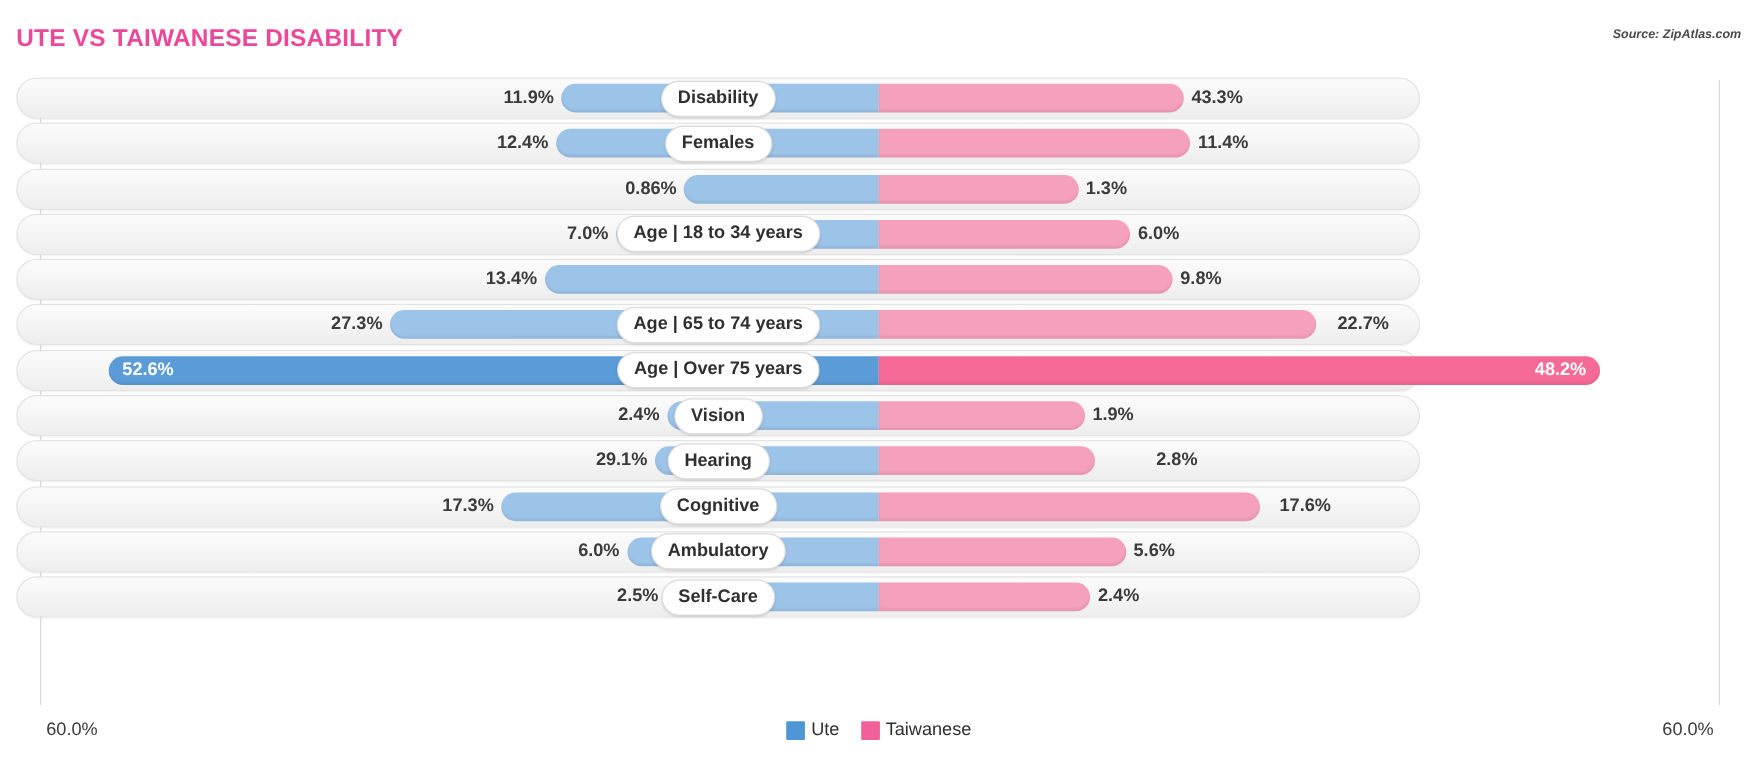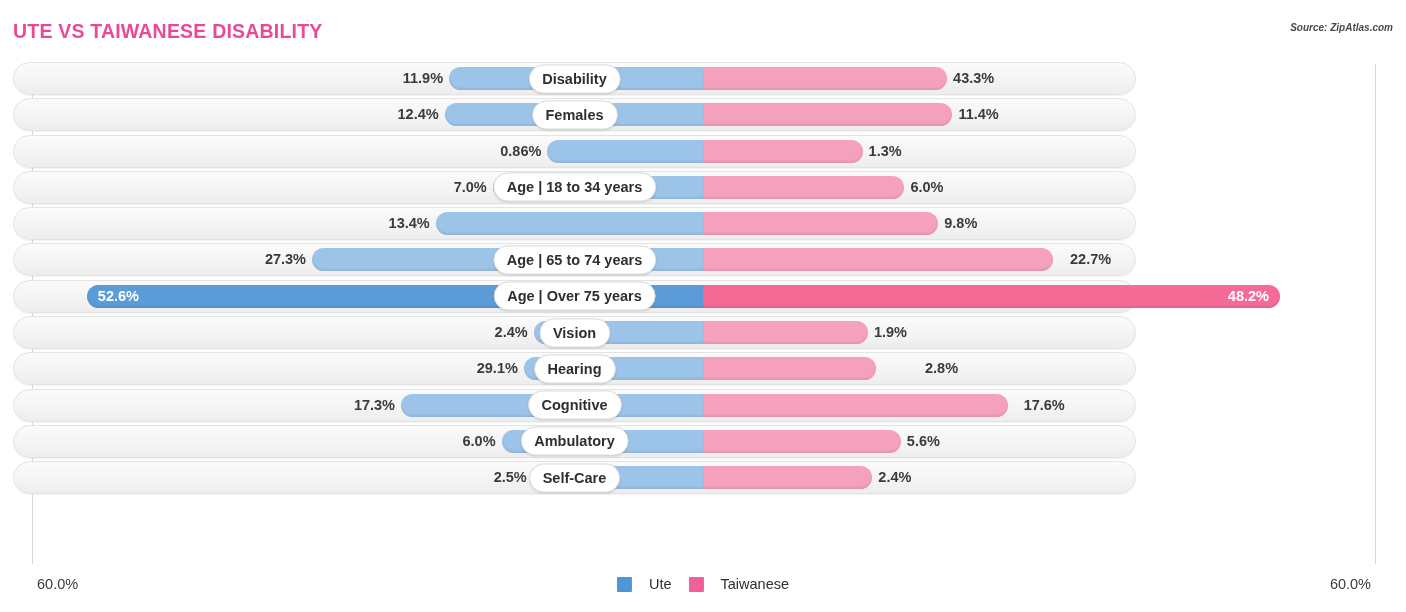--- a/index.html
+++ b/index.html
@@ -178,21 +178,21 @@
     transform: translateX(-50%);
     top: 0;
     display: flex;
     align-items: center;
     gap: 17px;
     white-space: nowrap;
   }
   .legend-item {
     display: flex;
     align-items: center;
-    gap: 17px;
+    gap: 5px;
   }
   .legend-swatch {
     width: 15px;
     height: 15px;
     border-radius: 1px;
     display: inline-block;
   }
   .legend-text {
     font-size: 14.5px;
     color: #2f2f2f;

